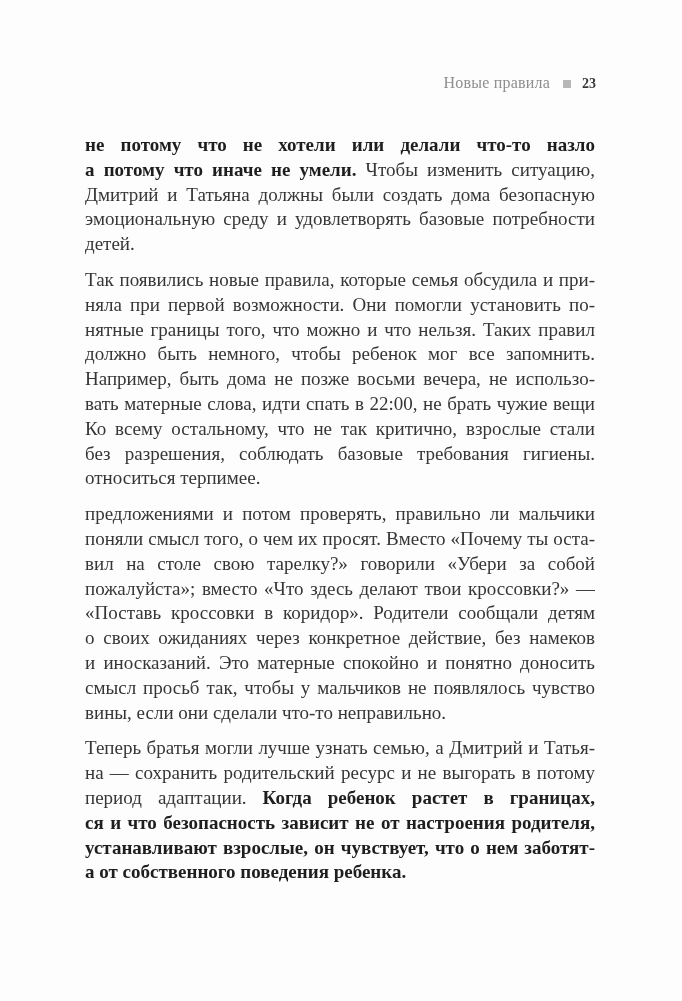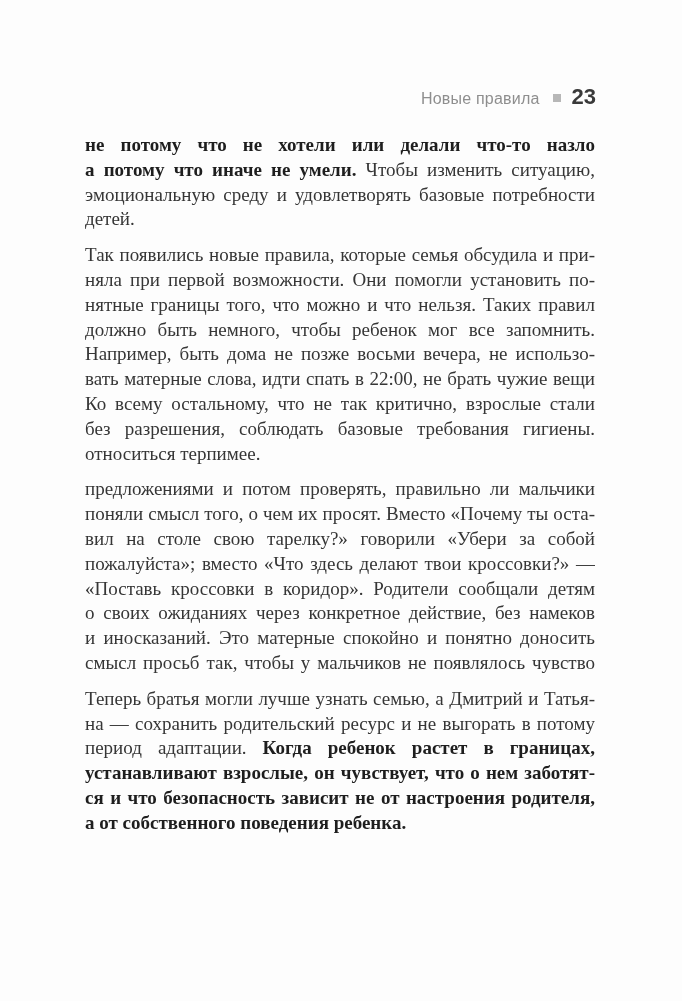--- a/index.html
+++ b/index.html
@@ -8,40 +8,40 @@
     height: 1001px;
     position: relative;
     background: var(--bg, #fdfdfd);
     font-family: "Liberation Serif", "DejaVu Serif", serif;
     overflow: hidden;
   }
 
   
   .page-header {
     position: absolute;
-    top: 84px;
+    top: 74px;
     right: 86px;
     display: flex;
     align-items: baseline;
-    font-family: Liberation Sans, sans-serif;
+    font-family: Liberation Serif, serif;
   }
   .running-title {
     font-size: 16px;
     letter-spacing: 0.2px;
     color: var(--running-title, #8e8e8e);
   }
   .square-bullet {
     width: 8px;
     height: 8px;
     background: var(--square, #b7b7b7);
     align-self: center;
     margin: 2px 11px 0 13px;
   }
   .page-number {
-    font-size: 22px;
+    font-size: 14px;
     font-weight: 600;
     color: var(--page-number, #3a3a3a);
   }
 
   
   .text-block {
     position: absolute;
     left: 85px;
     top: 133px;
     width: 510px;
@@ -74,20 +74,21 @@
 <header class="page-header">
   <span class="running-title">Новые правила</span>
   <span class="square-bullet"></span>
   <span class="page-number">23</span>
 </header>
 
 <main class="text-block">
     <div class="paragraph">
       <div class="line"><span class="seg bold">не потому что не хотели или делали что-то назло взрослым,</span></div>
       <div class="line"><span class="seg bold">а потому что иначе не умели.</span><span class="seg"> Чтобы изменить ситуацию,</span></div>
+      <div class="line"><span class="seg">Дмитрий и Татьяна должны были создать дома безопасную</span></div>
       <div class="line"><span class="seg">эмоциональную среду и удовлетворять базовые потребности</span></div>
       <div class="line line-last"><span class="seg">детей.</span></div>
     </div>
     <div class="paragraph">
       <div class="line"><span class="seg">Так появились новые правила, которые семья обсудила и при-</span></div>
       <div class="line"><span class="seg">няла при первой возможности. Они помогли установить по-</span></div>
       <div class="line"><span class="seg">нятные границы того, что можно и что нельзя. Таких правил</span></div>
       <div class="line"><span class="seg">должно быть немного, чтобы ребенок мог все запомнить.</span></div>
       <div class="line"><span class="seg">Например, быть дома не позже восьми вечера, не использо-</span></div>
       <div class="line"><span class="seg">вать матерные слова, идти спать в 22:00, не брать чужие вещи</span></div>
@@ -97,22 +98,23 @@
     </div>
     <div class="paragraph">
       <div class="line"><span class="seg">предложениями и потом проверять, правильно ли мальчики</span></div>
       <div class="line"><span class="seg">поняли смысл того, о чем их просят. Вместо «Почему ты оста-</span></div>
       <div class="line"><span class="seg">вил на столе свою тарелку?» говорили «Убери за собой тарелку,</span></div>
       <div class="line"><span class="seg">пожалуйста»; вместо «Что здесь делают твои кроссовки?» —</span></div>
       <div class="line"><span class="seg">«Поставь кроссовки в коридор». Родители сообщали детям</span></div>
       <div class="line"><span class="seg">о своих ожиданиях через конкретное действие, без намеков</span></div>
       <div class="line"><span class="seg">и иносказаний. Это матерные спокойно и понятно доносить</span></div>
       <div class="line"><span class="seg">смысл просьб так, чтобы у мальчиков не появлялось чувство</span></div>
+      <div class="line line-last"><span class="seg">вины, если они сделали что-то неправильно.</span></div>
     </div>
     <div class="paragraph">
       <div class="line"><span class="seg">Теперь братья могли лучше узнать семью, а Дмитрий и Татья-</span></div>
       <div class="line"><span class="seg">на — сохранить родительский ресурс и не выгорать в потому</span></div>
       <div class="line"><span class="seg">период адаптации. </span><span class="seg bold">Когда ребенок растет в границах, которые</span></div>
+      <div class="line"><span class="seg bold">ся и что безопасность зависит не от настроения родителя,</span></div>
       <div class="line"><span class="seg bold">устанавливают взрослые, он чувствует, что о нем заботят-</span></div>
-      <div class="line"><span class="seg bold">ся и что безопасность зависит не от настроения родителя,</span></div>
       <div class="line line-last"><span class="seg bold">а от собственного поведения ребенка.</span></div>
     </div>
   </main>
 
 </body></html>

